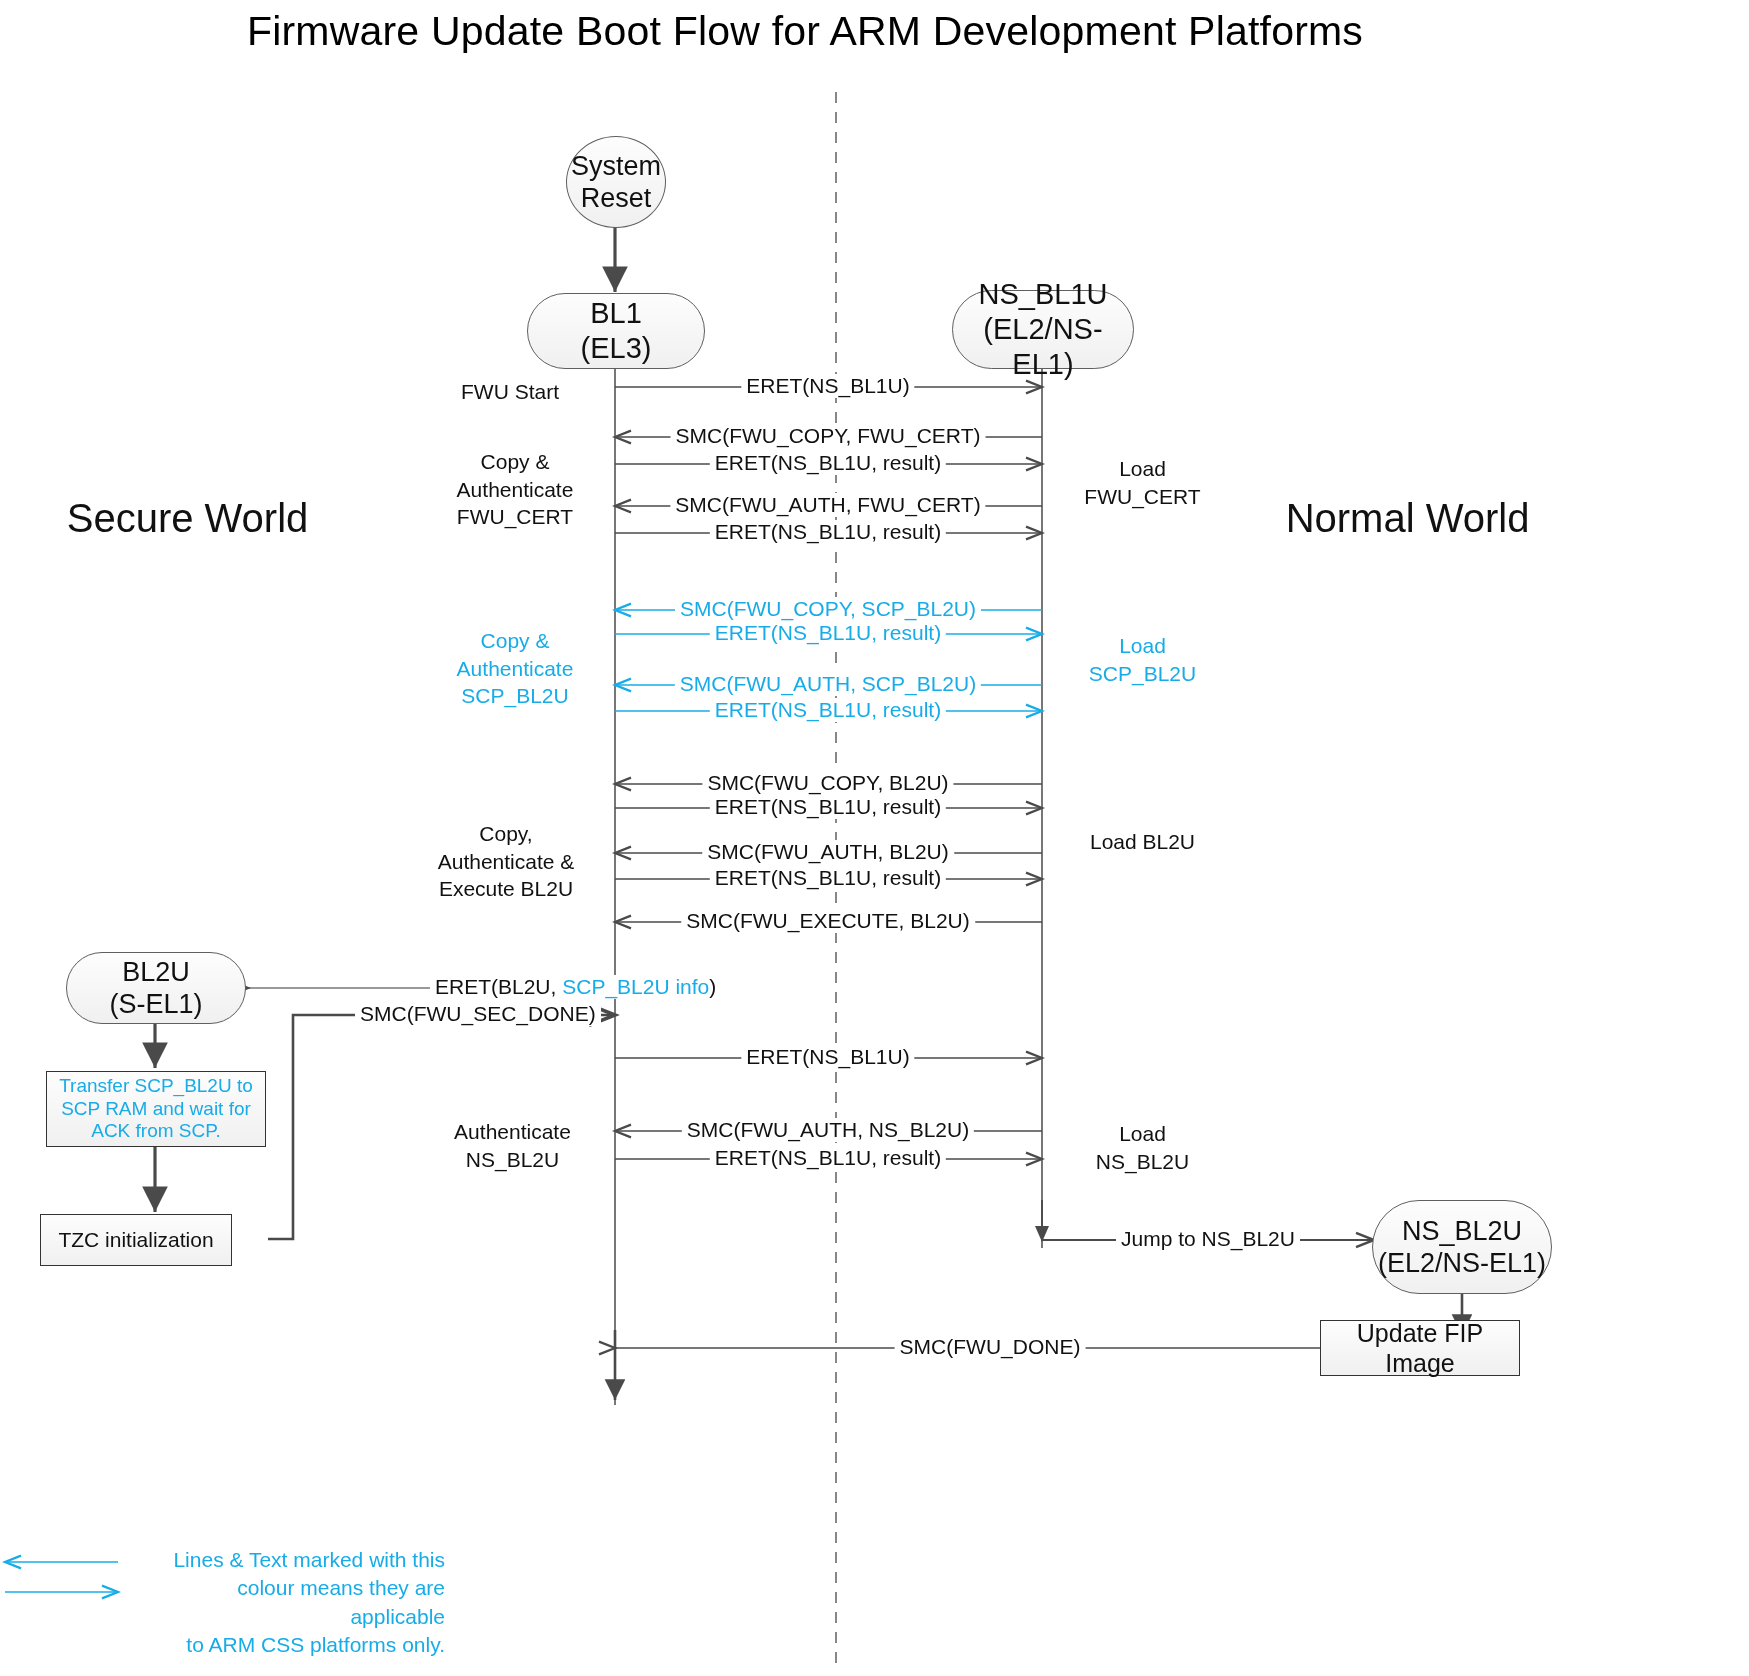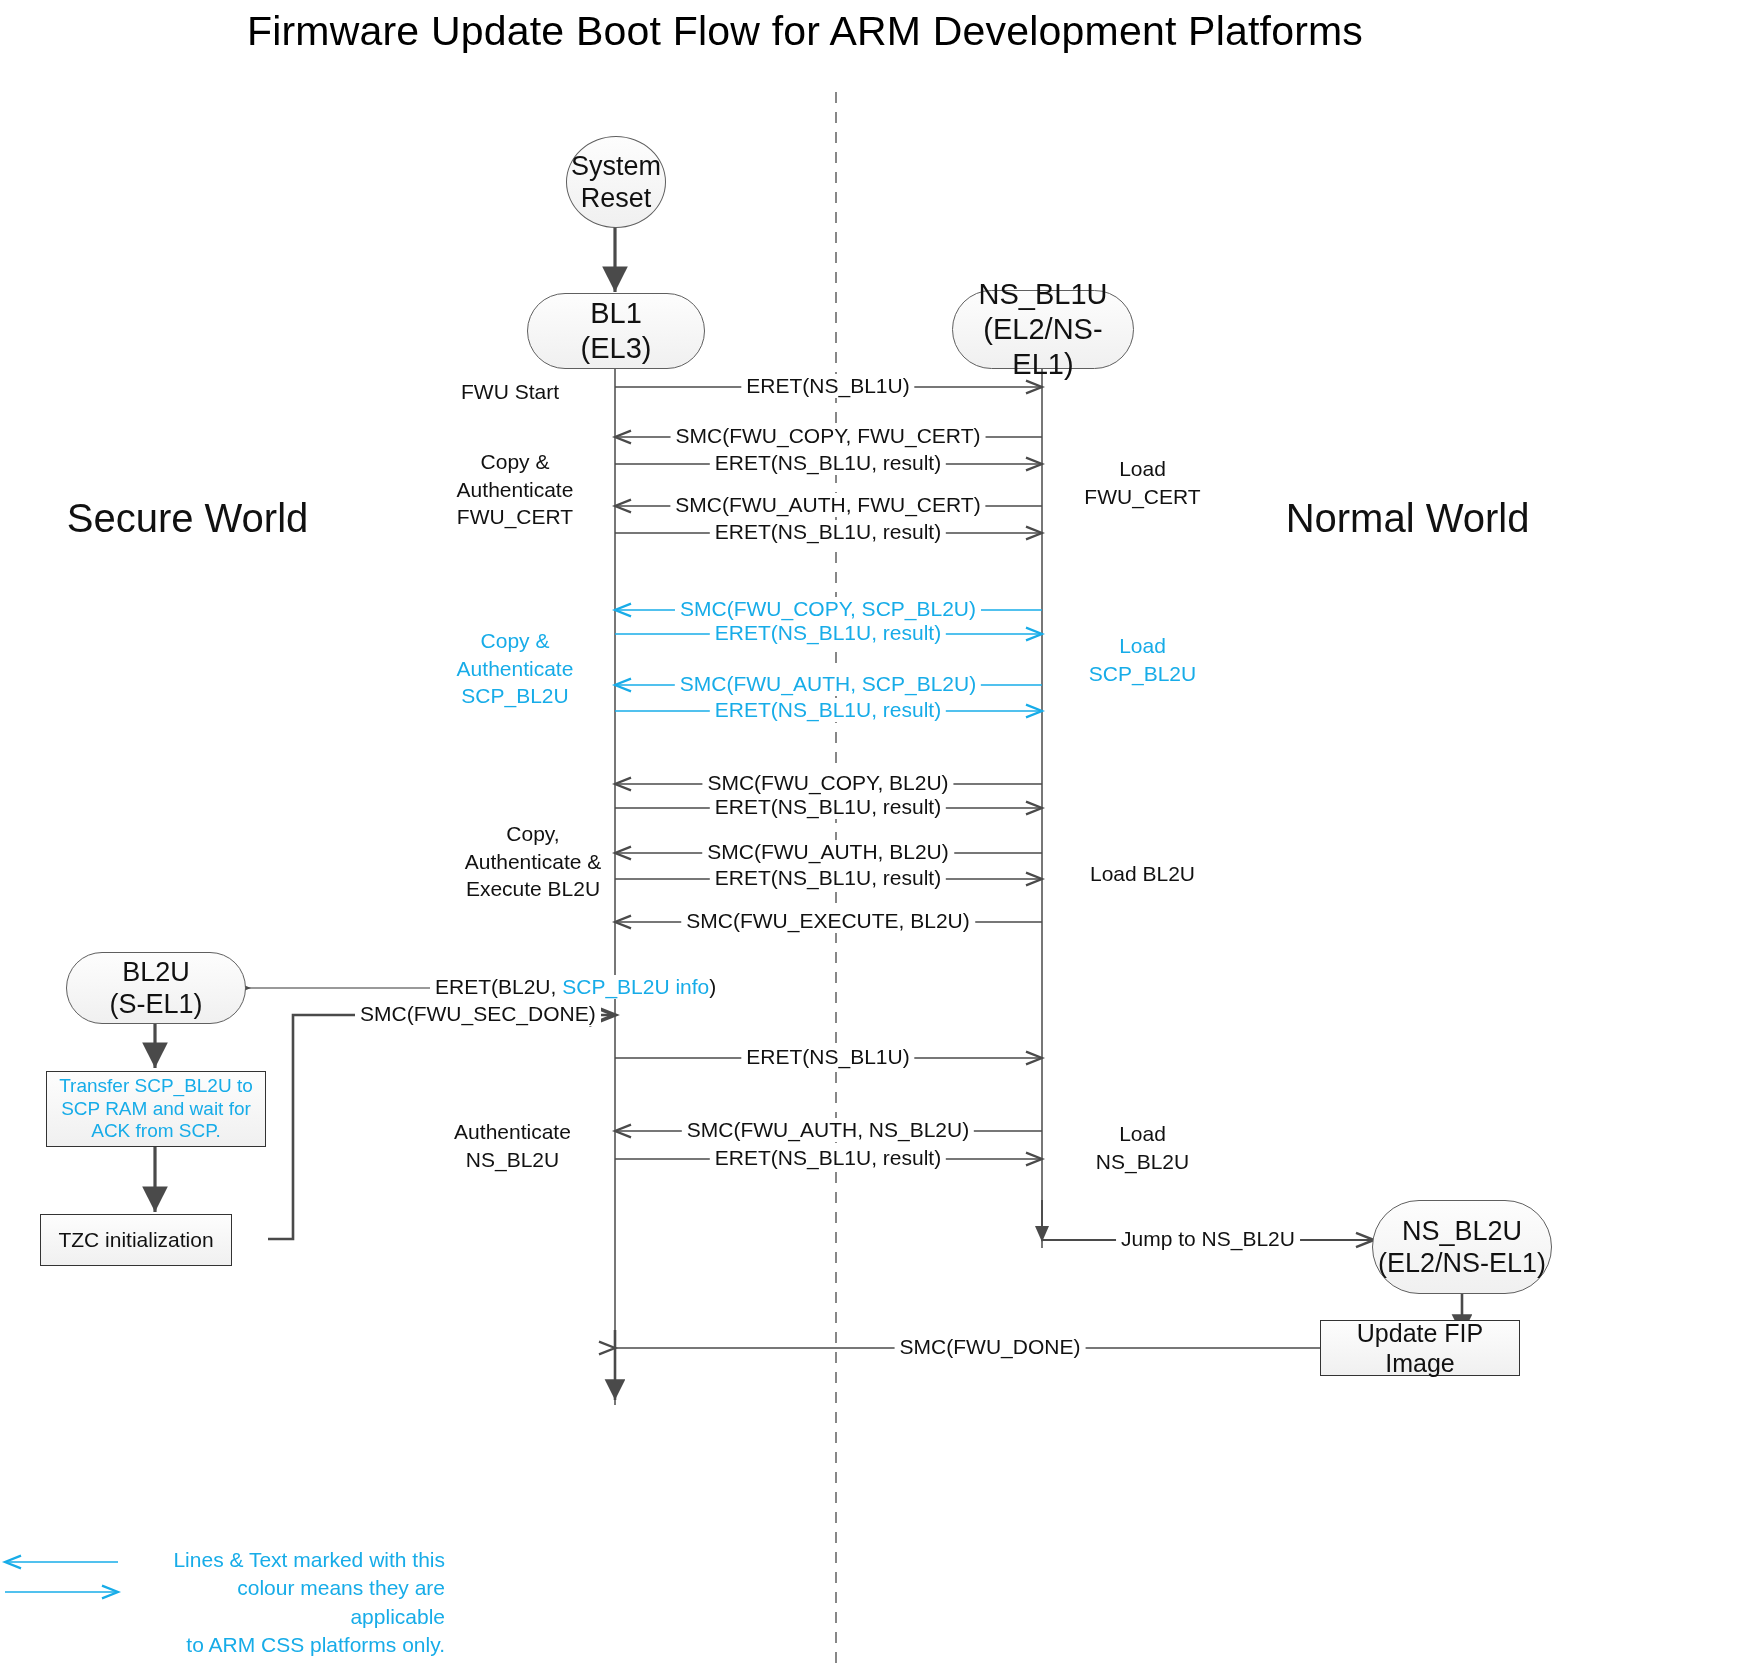--- a/index.html
+++ b/index.html
@@ -125,31 +125,31 @@
   <div class="node rect" style="left:1320px;top:1320px;width:200px;height:56px;font-size:25px;">Update FIP Image</div>
 
 
   <div class="side" style="left:415px;top:378px;width:190px;">FWU Start</div>
   <div class="side" style="left:425px;top:448px;width:180px;">Copy &amp;
 Authenticate
 FWU_CERT</div>
   <div class="side side-c" style="left:425px;top:627px;width:180px;">Copy &amp;
 Authenticate
 SCP_BL2U</div>
-  <div class="side" style="left:438px;top:820px;width:190px;">Copy,
+  <div class="side" style="left:411px;top:820px;width:190px;">Copy,
 Authenticate &amp;
 Execute BL2U</div>
   <div class="side" style="left:420px;top:1118px;width:185px;">Authenticate
 NS_BL2U</div>
 
   <div class="side" style="left:1055px;top:455px;width:175px;">Load
 FWU_CERT</div>
   <div class="side side-c" style="left:1055px;top:632px;width:175px;">Load
 SCP_BL2U</div>
-  <div class="side" style="left:1055px;top:860px;width:175px;">Load BL2U</div>
+  <div class="side" style="left:1055px;top:828px;width:175px;">Load BL2U</div>
   <div class="side" style="left:1055px;top:1120px;width:175px;">Load
 NS_BL2U</div>
 
   <div class="msg" style="left:828px;top:374px;transform:translateX(-50%);">ERET(NS_BL1U)</div>
   <div class="msg" style="left:828px;top:424px;transform:translateX(-50%);">SMC(FWU_COPY, FWU_CERT)</div>
   <div class="msg" style="left:828px;top:451px;transform:translateX(-50%);">ERET(NS_BL1U, result)</div>
   <div class="msg" style="left:828px;top:493px;transform:translateX(-50%);">SMC(FWU_AUTH, FWU_CERT)</div>
   <div class="msg" style="left:828px;top:520px;transform:translateX(-50%);">ERET(NS_BL1U, result)</div>
 
   <div class="msg msg-c" style="left:828px;top:597px;transform:translateX(-50%);">SMC(FWU_COPY, SCP_BL2U)</div>

